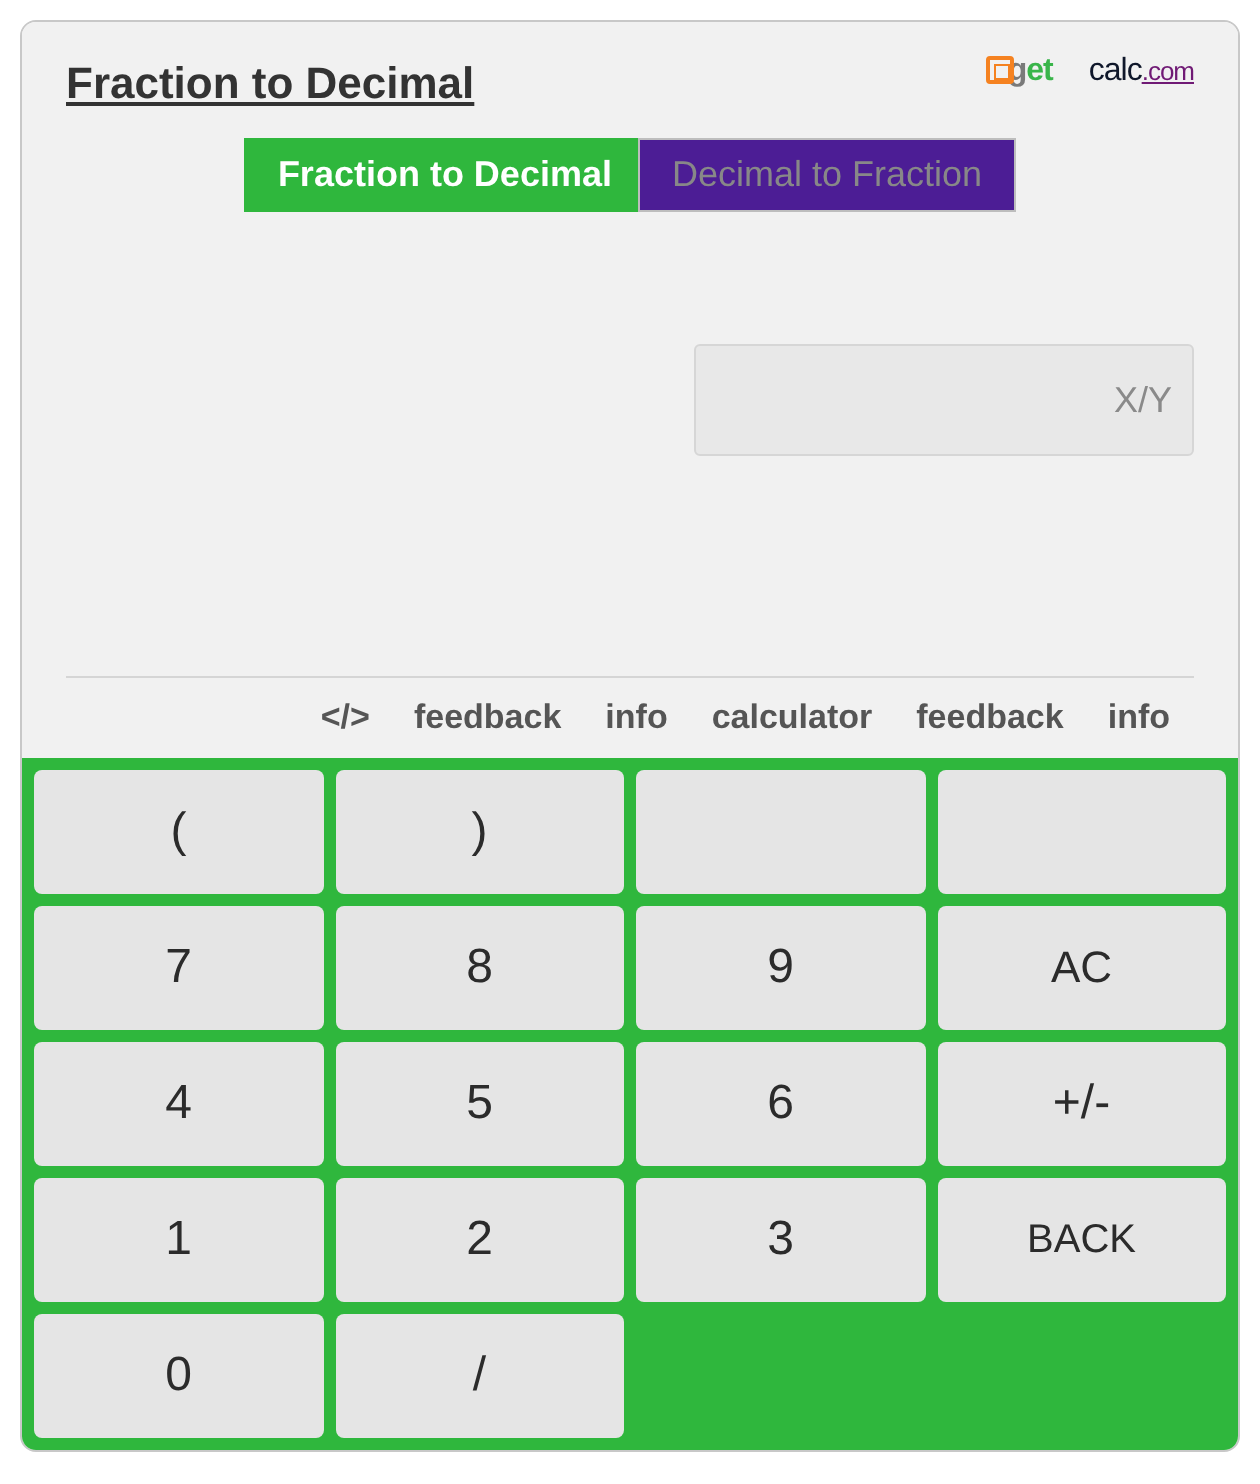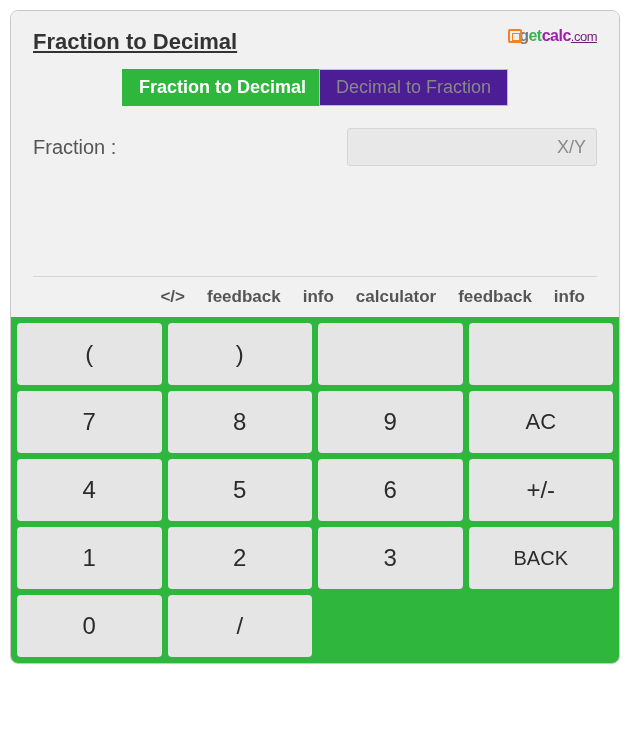--- a/index.html
+++ b/index.html
@@ -30,21 +30,21 @@
   .logo {
     float: right;
     font-size: 16px;
     color: #999;
     font-weight: 400;
     letter-spacing: -0.5px;
     margin-top: -2px;
   }
   .logo .g1 { color: #7a7a7a; font-weight:700; }
   .logo .et { color: #39b54a; font-weight:700; }
-  .logo .calc { color: #a21caf; font-weight:700; }
+  .logo .calc { color: #0f172a; font-weight:400;margin-left:18px; }
   .logo .com { color: #701a75; font-size:13px;text-decoration:underline; }
   .logo-icon {
     display:inline-block;
     width:14px;height:14px;
     border:2px solid #f58220;
     border-radius:2px;
     vertical-align:-2px;
     position:relative;
     margin-right:-3px;
   }
@@ -82,28 +82,29 @@
     padding: 4px 0 110px 0;
   }
   .field-label {
     font-size: 20px;
     color: #555;
     flex: 0 0 auto;
   }
   .field-input {
     margin-left: auto;
     width: 250px;
-    height: 38px;
+    height: 56px;
     border: 1px solid #d6d6d6;
     border-radius: 3px;
     background: #e8e8e8;
     text-align: right;
     padding: 0 10px;
     font-size: 18px;
     color: #666;
+    margin-top: 44px;
   }
   .field-input::placeholder { color: #8a8a8a; }
 
   .toolbar {
     border-top: 1px solid #d5d5d5;
     display: flex;
     justify-content: flex-end;
     gap: 22px;
     padding: 10px 12px;
     font-size: 17px;
@@ -156,21 +157,20 @@
       <span class="logo-icon"></span><span class="g1">g</span><span class="et">et</span><span class="calc">calc</span><span class="com">.com</span>
     </div>
 
     <div class="title">Fraction to Decimal</div>
 
     <div class="tab-row">
       <span class="tab active">Fraction to Decimal</span><span class="tab">Decimal to Fraction</span>
     </div>
 
     <div class="field-row">
-      <div class="field-label">Fraction :</div>
       <input class="field-input" type="text" placeholder="X/Y" style="">
     </div>
 
     <div class="toolbar">
       <span>&lt;/&gt;</span>
       <span>feedback</span>
       <span>info</span>
       <span>calculator</span>
       <span>feedback</span>
       <span>info</span>

